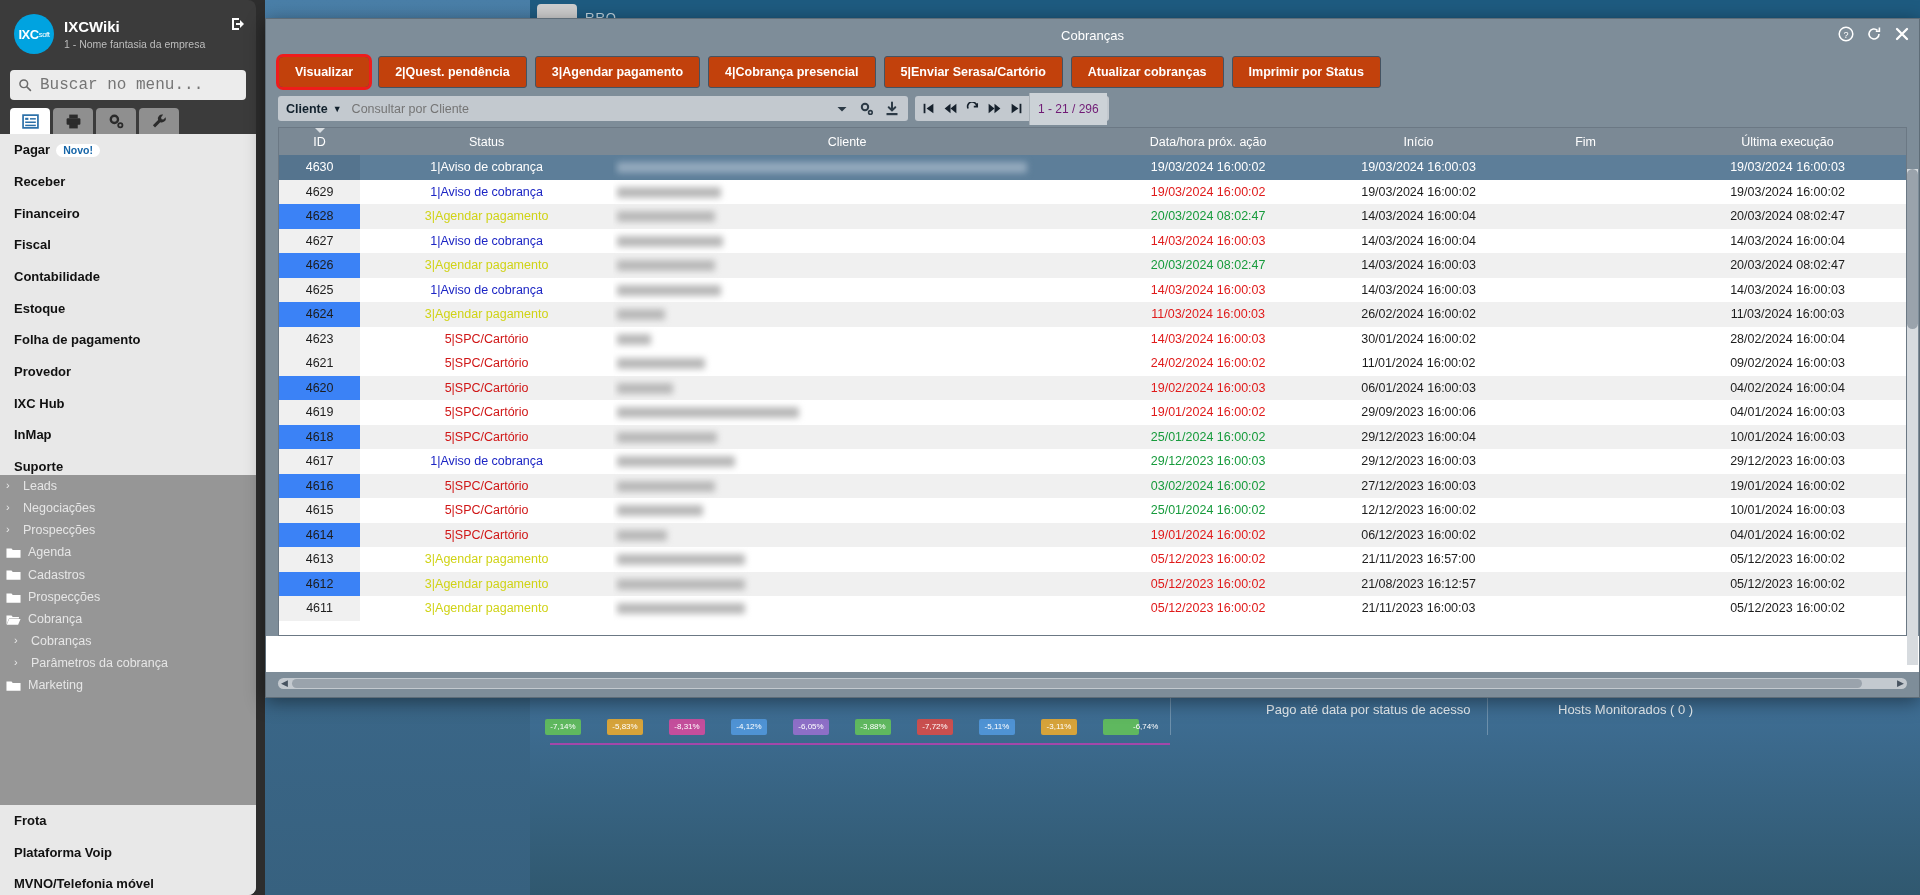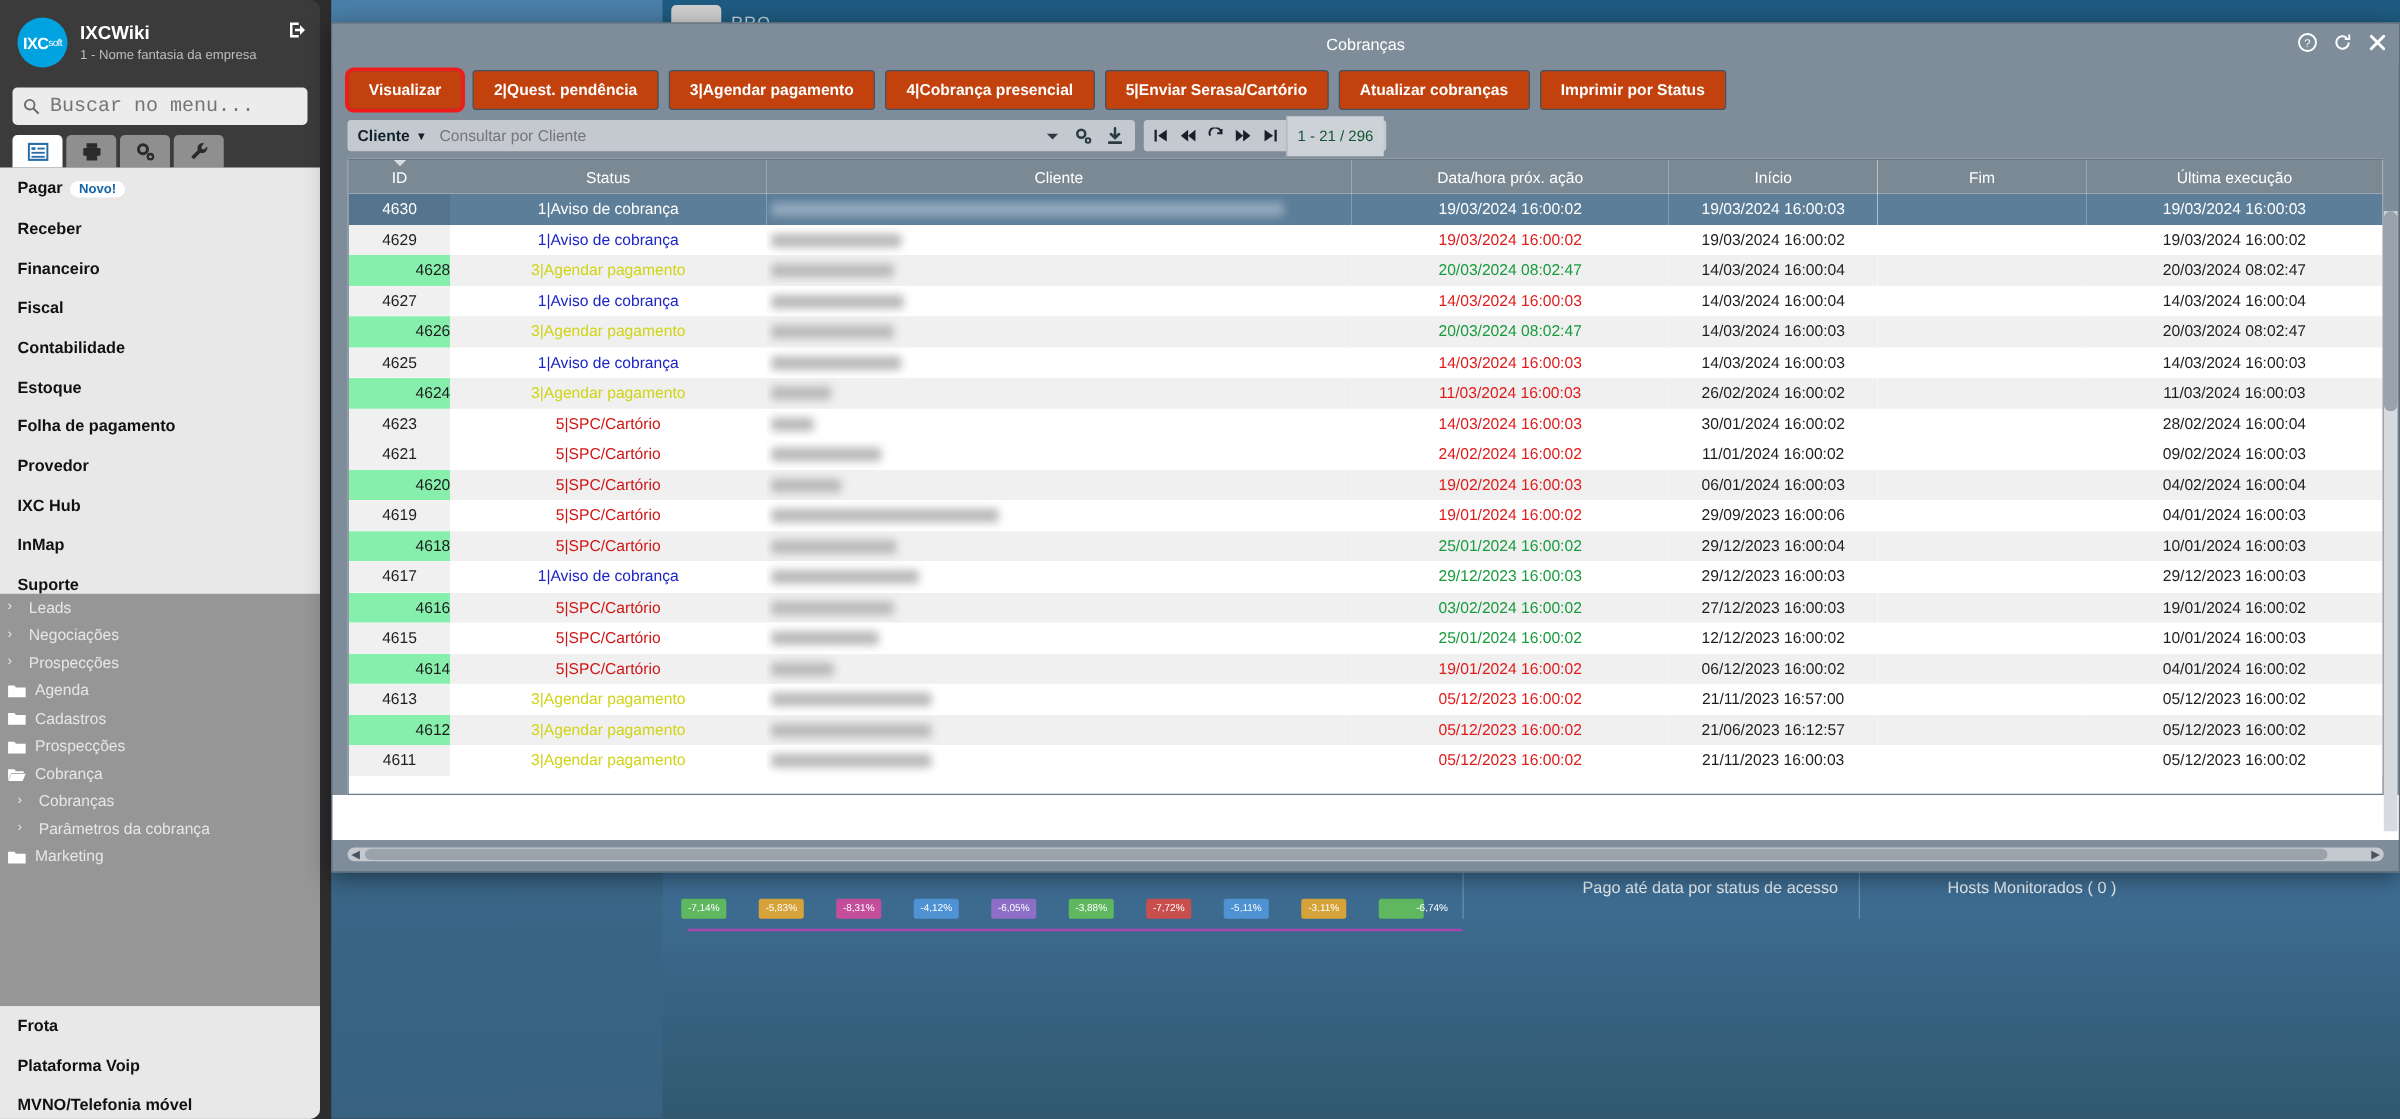--- a/index.html
+++ b/index.html
@@ -158,21 +158,21 @@
     font-size:12.5px; color:#8c9399; font-family:"Liberation Sans", sans-serif;
   }
   .tbicon { width:16px; height:16px; margin-left:9px; cursor:pointer; }
   .pager {
     background:#c3c9cf; border-radius:3px; height:25px; display:flex; align-items:center;
     padding:0 2px;
   }
   .pbtn { width:22px; height:25px; display:flex; align-items:center; justify-content:center; cursor:pointer; }
   .pbtn svg { width:13px; height:13px; }
   .pcount {
-    font-size:12px; color:#14532d; padding:16px 8px; height:25px;
+    font-size:12px; color:#701a75; padding:16px 8px; height:25px;
     display:flex; align-items:center; background:#ccd2d7; margin-left:2px;
     border-left:1px solid #aab2b9;
   }
 
   
   .gridwrap {
     margin:0 12px 0 12px; background:#fff; flex:1 1 auto;
     display:flex; flex-direction:column; overflow:hidden;
     border:1px solid #6b7884;
   }
@@ -183,21 +183,21 @@
   }
   table.grid td {
     font-size:12.5px; height:24.5px; text-align:center; color:#1d1d1d;
     white-space:nowrap; overflow:hidden;
   }
   tr.r-odd td { background:#ffffff; }
   tr.r-even td { background:#f0f0f0; }
   tr.r-sel td { background:#5d7e99; color:#fff; }
   td.col-id { background:#eaeaea; }
   tr.r-odd td.col-id { background:#f0f0f0; }
-  tr.r-even td.col-id { background:#86efac;text-align:right; }
+  tr.r-even td.col-id { background:#3b82f6; }
   tr.r-sel td.col-id { background:#55748e; color:#fff; }
   .st-blue { color:#1c25c4; }
   .st-yellow { color:#d0d316; }
   .st-red { color:#d01616; }
   tr.r-sel .st-blue, tr.r-sel .st-yellow, tr.r-sel .st-red { color:#fff; }
   .dt-red { color:#e01b1b; }
   .dt-green { color:#179b3c; }
   .sortarrow {
     position:absolute; left:50%; top:-1px; transform:translateX(-50%);
     width:0;height:0;border-left:6px solid transparent;border-right:6px solid transparent;
@@ -660,21 +660,21 @@
             <td><span class="dt-red">05/12/2023 16:00:02</span></td>
             <td>21/11/2023 16:57:00</td>
             <td></td>
             <td>05/12/2023 16:00:02</td>
           </tr>
           <tr class="r-even">
             <td class="col-id">4612</td>
             <td><span class="st-yellow">3|Agendar pagamento</span></td>
             <td style="text-align: left; padding-left: 4px;"><span class="blurred" style="width:128px"></span></td>
             <td><span class="dt-red">05/12/2023 16:00:02</span></td>
-            <td>21/06/2023 16:12:57</td>
+            <td>21/08/2023 16:12:57</td>
             <td></td>
             <td>05/12/2023 16:00:02</td>
           </tr>
           <tr class="r-odd">
             <td class="col-id">4611</td>
             <td><span class="st-yellow">3|Agendar pagamento</span></td>
             <td style="text-align: left; padding-left: 4px;"><span class="blurred" style="width:128px"></span></td>
             <td><span class="dt-red">05/12/2023 16:00:02</span></td>
             <td>21/11/2023 16:00:03</td>
             <td></td>

